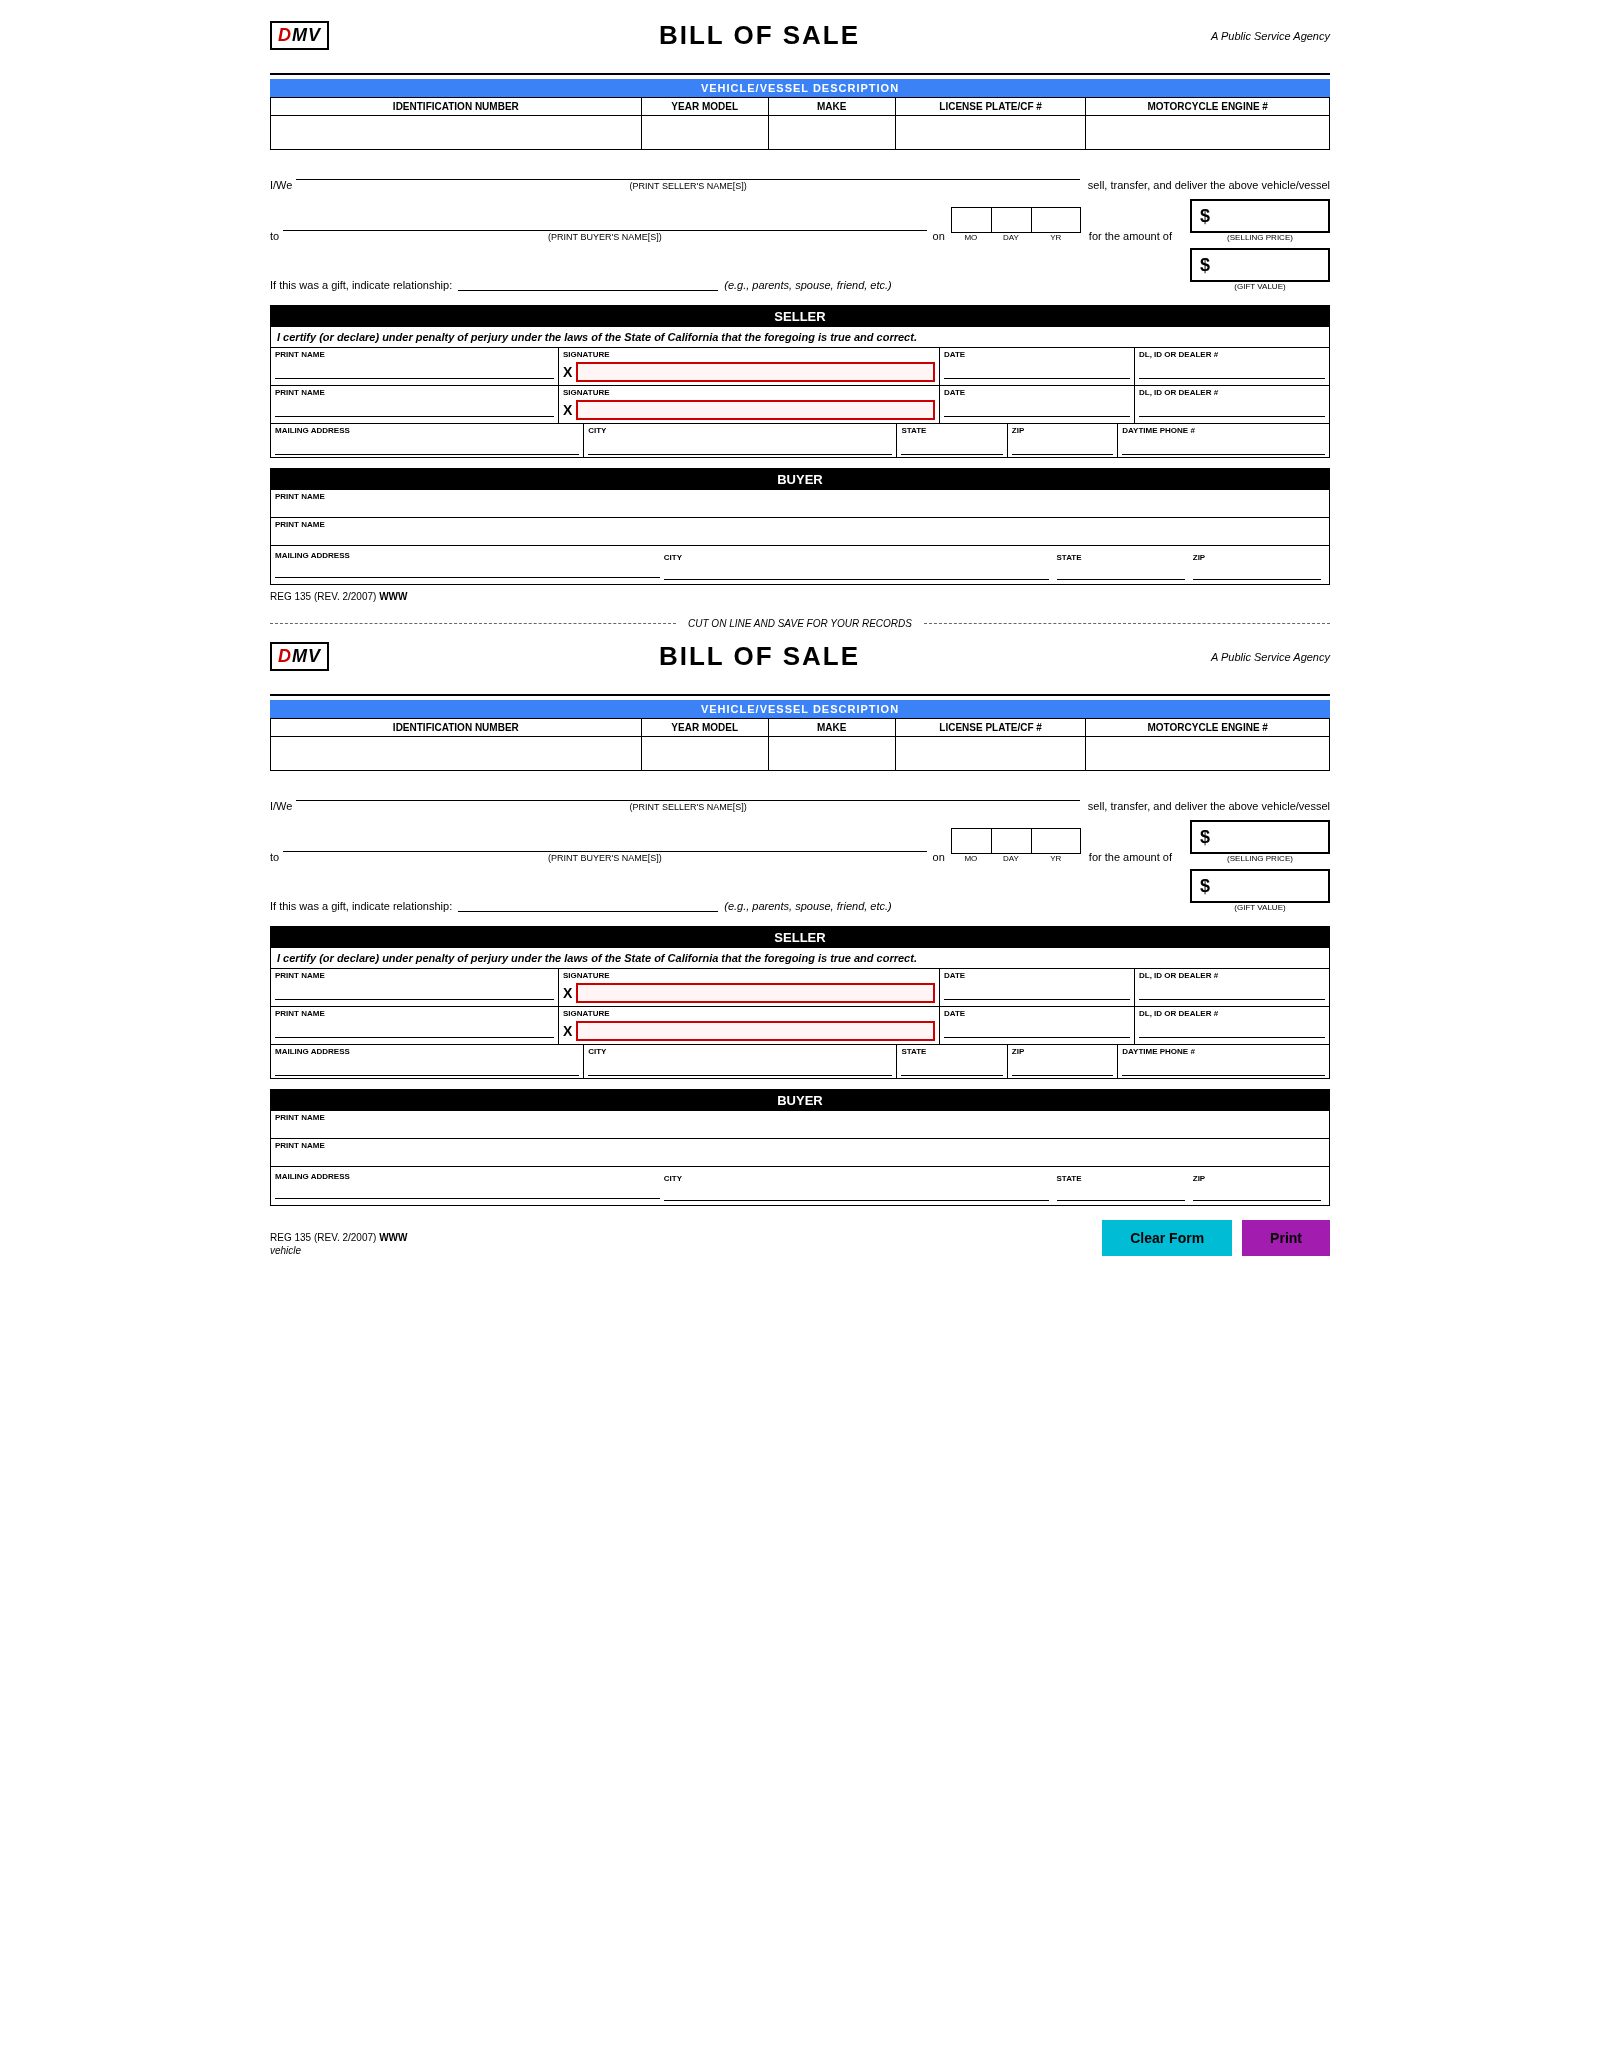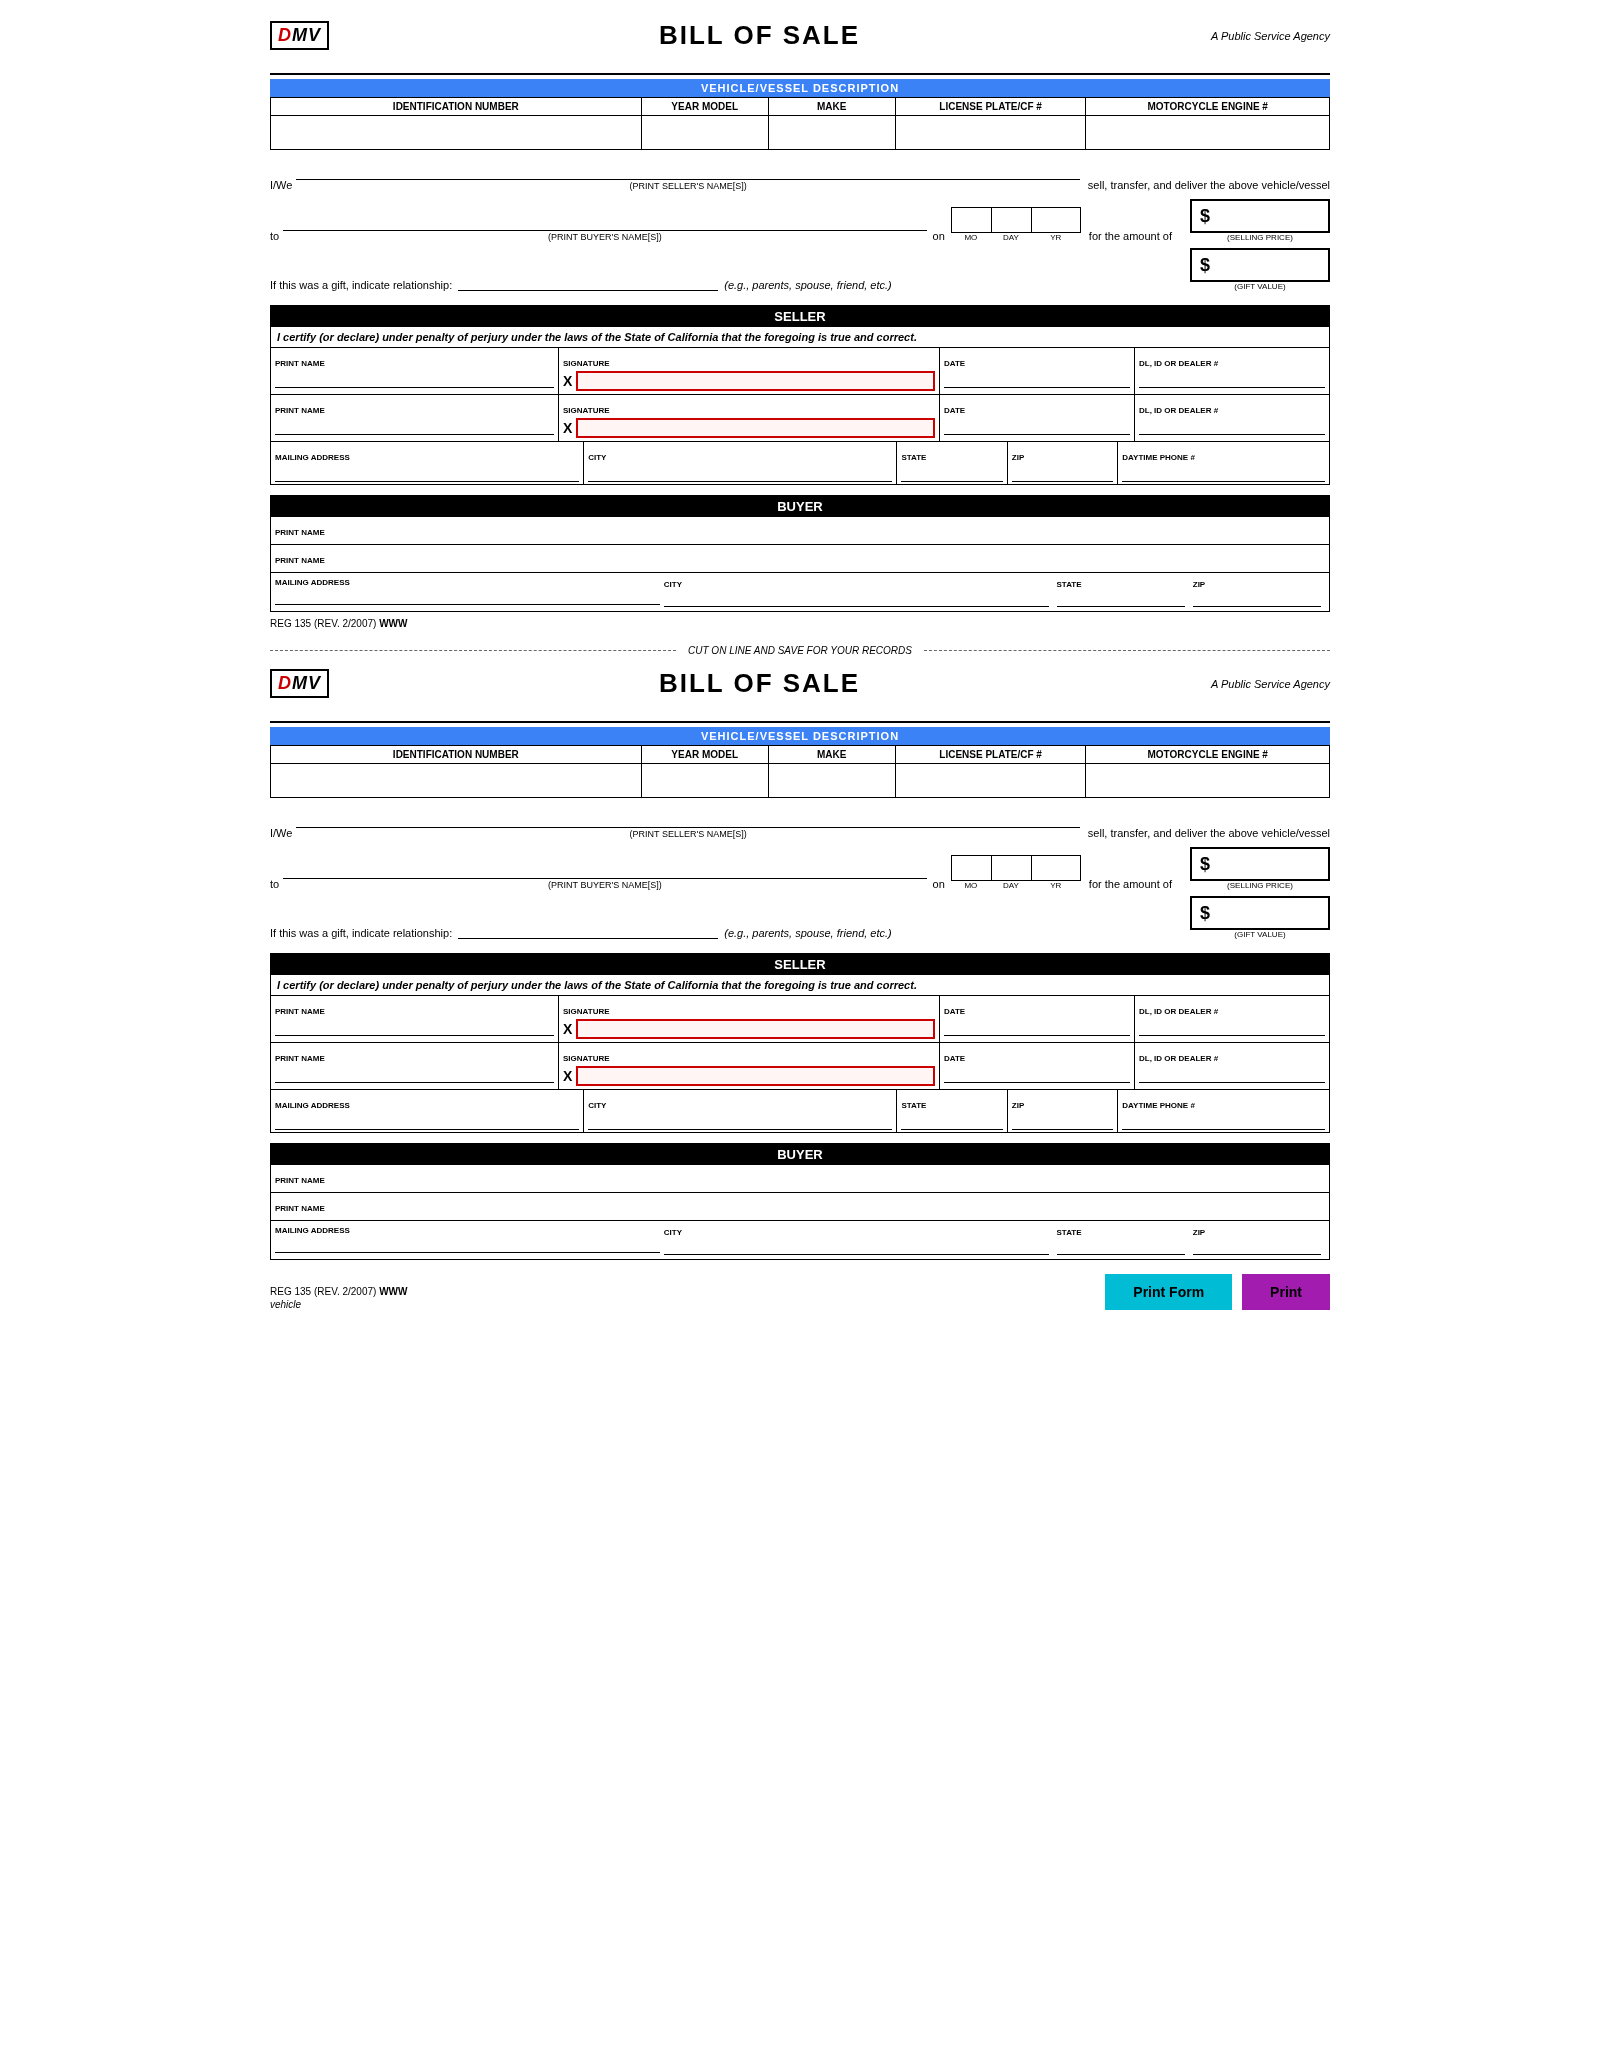--- a/index.html
+++ b/index.html
@@ -168,21 +168,20 @@
       flex-direction: column;
       border-right: 1px solid #000;
       padding: 2px 4px;
     }
     .seller-col:last-child { border-right: none; }
     .col-label {
       font-size: 8px;
       font-weight: bold;
       text-transform: uppercase;
       margin-bottom: 2px;
-      margin-top: 9px;
     }
     .sig-field {
       display: flex;
       align-items: center;
       min-height: 22px;
     }
     .sig-x { font-weight: bold; font-size: 14px; margin-right: 4px; }
     .sig-input {
       border: 2px solid #c00;
       flex: 1;
@@ -697,20 +696,20 @@
 
     <div class="footer-bottom">
       <div>
         <div class="footer-text">
           <span>REG 135 (REV. 2/2007)</span>
           <b>WWW</b>
         </div>
         <div class="eforms-text">vehicle</div>
       </div>
       <div class="bottom-bar">
-        <button class="btn-clear">Print Form</button>
+        <button class="btn-clear">Clear Form</button>
         <button class="btn-print">Print</button>
       </div>
     </div>
 
   </div>
 
 </div>
 
 </body></html>

